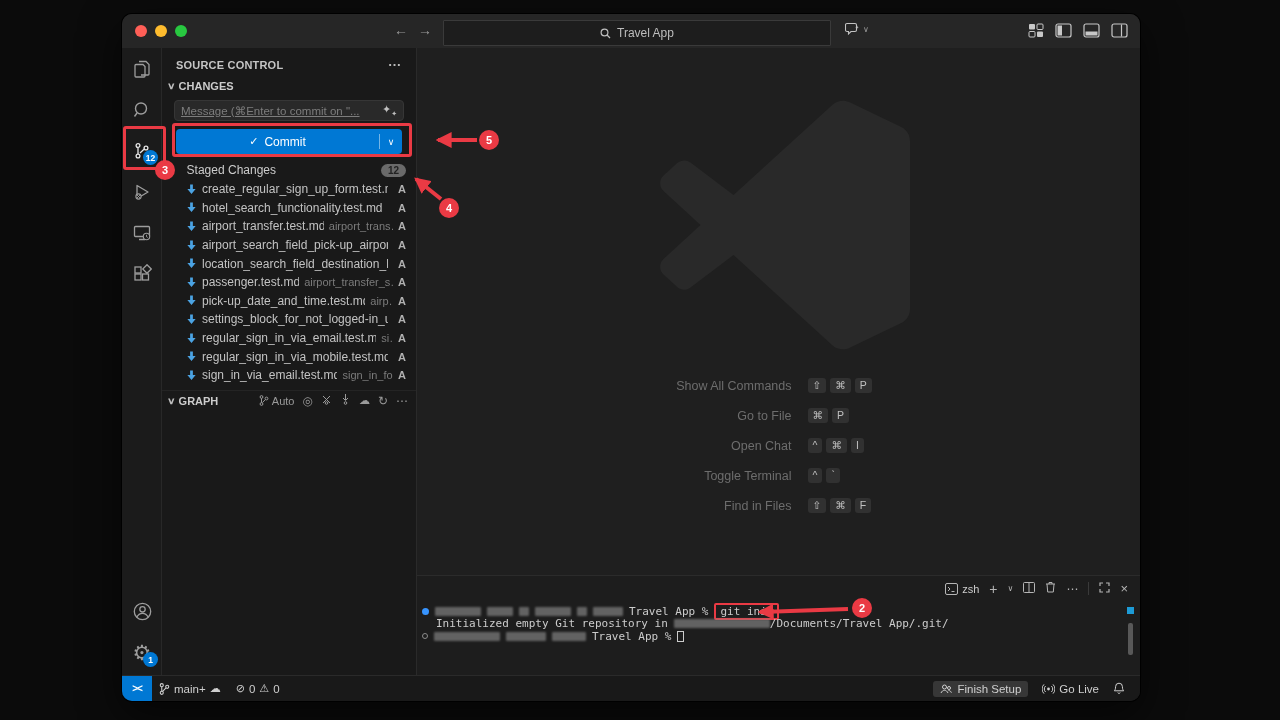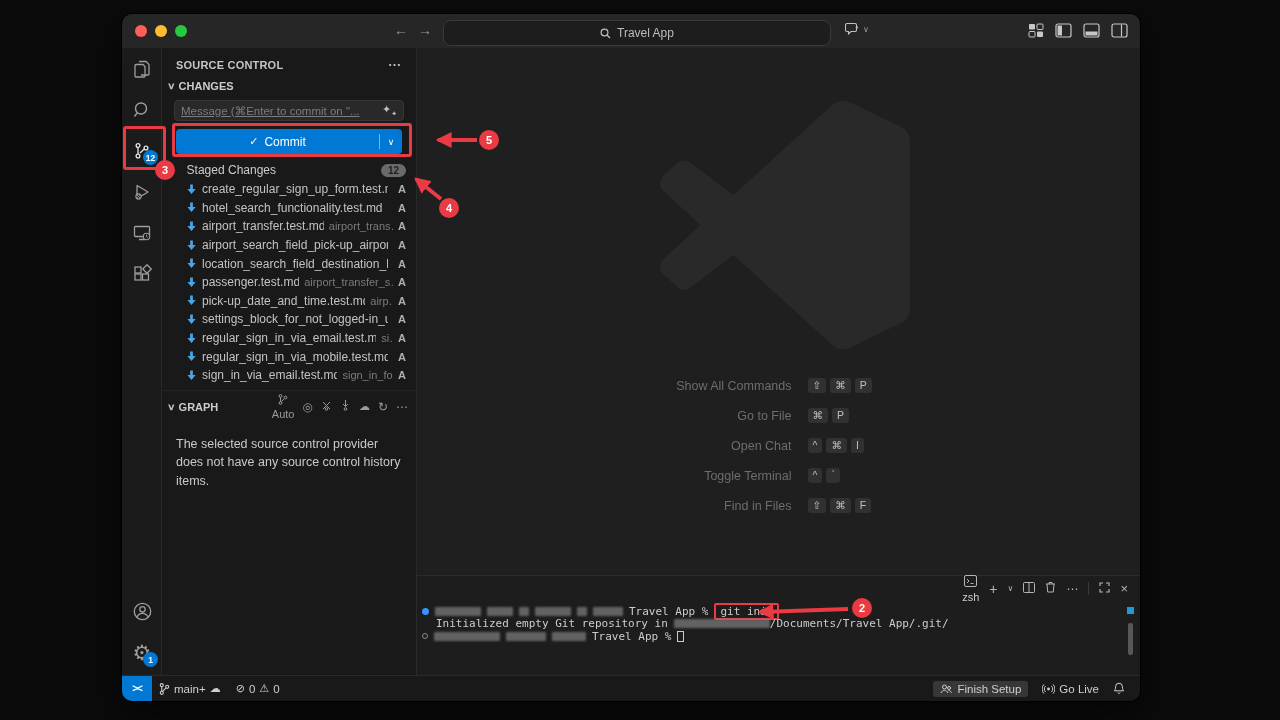--- a/index.html
+++ b/index.html
@@ -10,21 +10,21 @@
             box-shadow:0 0 0 1px #000, 0 14px 40px rgba(0,0,0,.6); }
 
   
   .titlebar { position:absolute; left:0; top:0; right:0; height:34px; background:#262626; }
   .traffic { position:absolute; left:13px; top:11px; display:flex; gap:8px; }
   .traffic span { width:12px; height:12px; border-radius:50%; display:block; }
   .t-red{background:#ff5f57}.t-yel{background:#febc2e}.t-grn{background:#28c840}
   .nav-arrows { position:absolute; left:272px; top:8px; display:flex; gap:10px;
                 color:#9a9a9a; font-size:14px; }
   .searchbox { position:absolute; left:321px; top:6px; width:388px; height:26px;
-               background:#1d1d1d; border:1px solid #3a3a3a; border-radius:8px;
+               background:#1d1d1d; border:1px solid #3a3a3a; border-radius:1px;
                display:flex; align-items:center; justify-content:center; gap:6px;
                color:#bdbdbd; font-size:12px; }
   .chat-btn { position:absolute; left:723px; top:8px; color:#c2c2c2; display:flex;
               align-items:center; gap:3px; }
   .tb-icons { position:absolute; right:12px; top:9px; display:flex; gap:11px; }
   .tb-icons svg { display:block; }
 
   
   .activitybar { position:absolute; left:0; top:34px; width:40px; bottom:26px;
                  background:#1b1b1b; border-right:1px solid #282828; }
@@ -64,21 +64,21 @@
   .file-list { margin-top:1px; }
   .file-row { height:18.6px; display:flex; align-items:center; padding:0 10px 0 24px; gap:5px; }
   .md-icon { flex:none; display:flex; }
   .fname { color:#c3c3c3; white-space:nowrap; overflow:hidden; font-size:12px; }
   .fpath { color:#7b7b7b; font-size:11px; white-space:nowrap; overflow:hidden; flex-shrink:9; }
   .fstatus { margin-left:auto; color:#b0b0b0; font-size:11px; font-weight:600; }
   .graph-header { margin-top:5px; padding:3px 8px 3px 6px; display:flex; align-items:center; gap:4px;
                   font-size:11px; font-weight:700; color:#cccccc; border-top:1px solid #242424; }
   .graph-tools { margin-left:auto; display:flex; align-items:center; gap:8px; color:#9a9a9a;
                  font-weight:400; font-size:12px; }
-  .graph-tools .auto { font-size:11px; display:flex; align-items:center; gap:3px;flex-direction:column; }
+  .graph-tools .auto { font-size:11px; display:flex; align-items:center; gap:3px; }
   .graph-empty { padding:12px 14px; color:#c9c9c9; font-size:12.5px; line-height:1.5; font-weight:400; }
 
   
   .editor { position:absolute; left:295px; top:34px; right:0; height:527px; background:#1f1f1f; }
   .vscode-logo { position:absolute; left:243px; top:52px; width:250px; height:250px; }
   .wm { position:absolute; top:330px; left:0; right:0; display:flex; flex-direction:column;
         align-items:center; gap:15px; }
   .wm-row { display:flex; align-items:center; gap:16px; width:330px; }
   .wm-label { width:178px; text-align:right; color:#6d6d6d; font-size:12.5px; }
   .keys { display:flex; gap:4px; }
@@ -88,21 +88,21 @@
   
   .panel { position:absolute; left:295px; right:0; top:561px; height:100px; background:#1d1d1d;
            border-top:1px solid #2b2b2b; }
   .panel-tabs { display:flex; align-items:center; height:25px; padding-left:17px; }
   .ptab { font-size:10.5px; letter-spacing:.4px; color:#9a9a9a; margin-right:19px; height:25px;
           display:flex; align-items:center; border-bottom:1px solid transparent; }
   .ptab.active { color:#e7e7e7; border-bottom:1px solid #0078d4; }
   .panel-actions { position:absolute; right:12px; top:0; height:25px; display:flex;
                    align-items:center; gap:10px; color:#b5b5b5; font-size:12px; }
   .pa-sep { width:1px; height:13px; background:#3a3a3a; }
-  .shell-item { display:flex; align-items:center; gap:4px; font-size:11px; color:#cccccc;flex-direction:column; }
+  .shell-item { display:flex; align-items:center; gap:4px; font-size:11px; color:#cccccc; }
   .term { position:absolute; left:5px; top:29px; right:20px; font-family:"DejaVu Sans Mono", monospace;
           font-size:11px; color:#cccccc; }
   .tline { display:flex; align-items:center; gap:6px; height:12px; margin-bottom:0.5px; white-space:pre; }
   .tdot { width:7px; height:7px; border-radius:50%; flex:none; }
   .tdot.filled { background:#3794ff; }
   .tdot.hollow { border:1px solid #8a8a8a; width:6px; height:6px; background:transparent; }
   .blk { height:9px; background:#8d8d8d; opacity:.62; border-radius:1px; filter:blur(1.2px); flex:none; }
   .tindent { width:8px; flex:none; }
   .git-init-box { border:2px solid #ea3a44; border-radius:2px; padding:0px 4px; margin:-2px 0; }
   .cursor-box { display:inline-block; width:7px; height:11px; border:1px solid #cccccc; vertical-align:-2px; }
@@ -398,21 +398,20 @@
             </svg></span>
         <span><svg width="11" height="11" viewBox="0 0 11 11">
               <path d="M5.5 0v6 M3 4l2.5 2.5L8 4" stroke="#9a9a9a" fill="none"></path>
               <circle cx="5.5" cy="9" r="1.3" fill="none" stroke="#9a9a9a"></circle>
             </svg></span>
         <span style="font-size:11px;">☁</span>
         <span>↻</span>
         <span>⋯</span>
       </span>
     </div>
-    <div class="graph-empty">The selected source control provider does not have any source control history items.</div>
   </div>
 
   <div class="editor">
     <svg class="vscode-logo" viewBox="0 0 100 100">
       <path fill="#292929" d="M70.9 99.3c1.6.6 3.4.6 5-.2l20.6-9.9c2.2-1 3.5-3.2 3.5-5.6V16.4c0-2.4-1.4-4.6-3.5-5.6L75.9.9c-2.1-1-4.5-.8-6.4.6-.3.2-.5.4-.7.6L29.4 38 12.2 25c-1.6-1.2-3.8-1.1-5.3.2l-5.5 5c-1.8 1.7-1.8 4.5 0 6.2L16.2 50 1.4 63.6c-1.8 1.7-1.8 4.5 0 6.2l5.5 5c1.5 1.4 3.7 1.5 5.3.2l17.2-13 39.4 36c.6.6 1.4 1 2.1 1.3zM75 27.3L45.1 50 75 72.7V27.3z"></path>
     </svg>
     <div class="wm">
       <div class="wm-row">
           <span class="wm-label">Show All Commands</span>
           <span class="keys">

